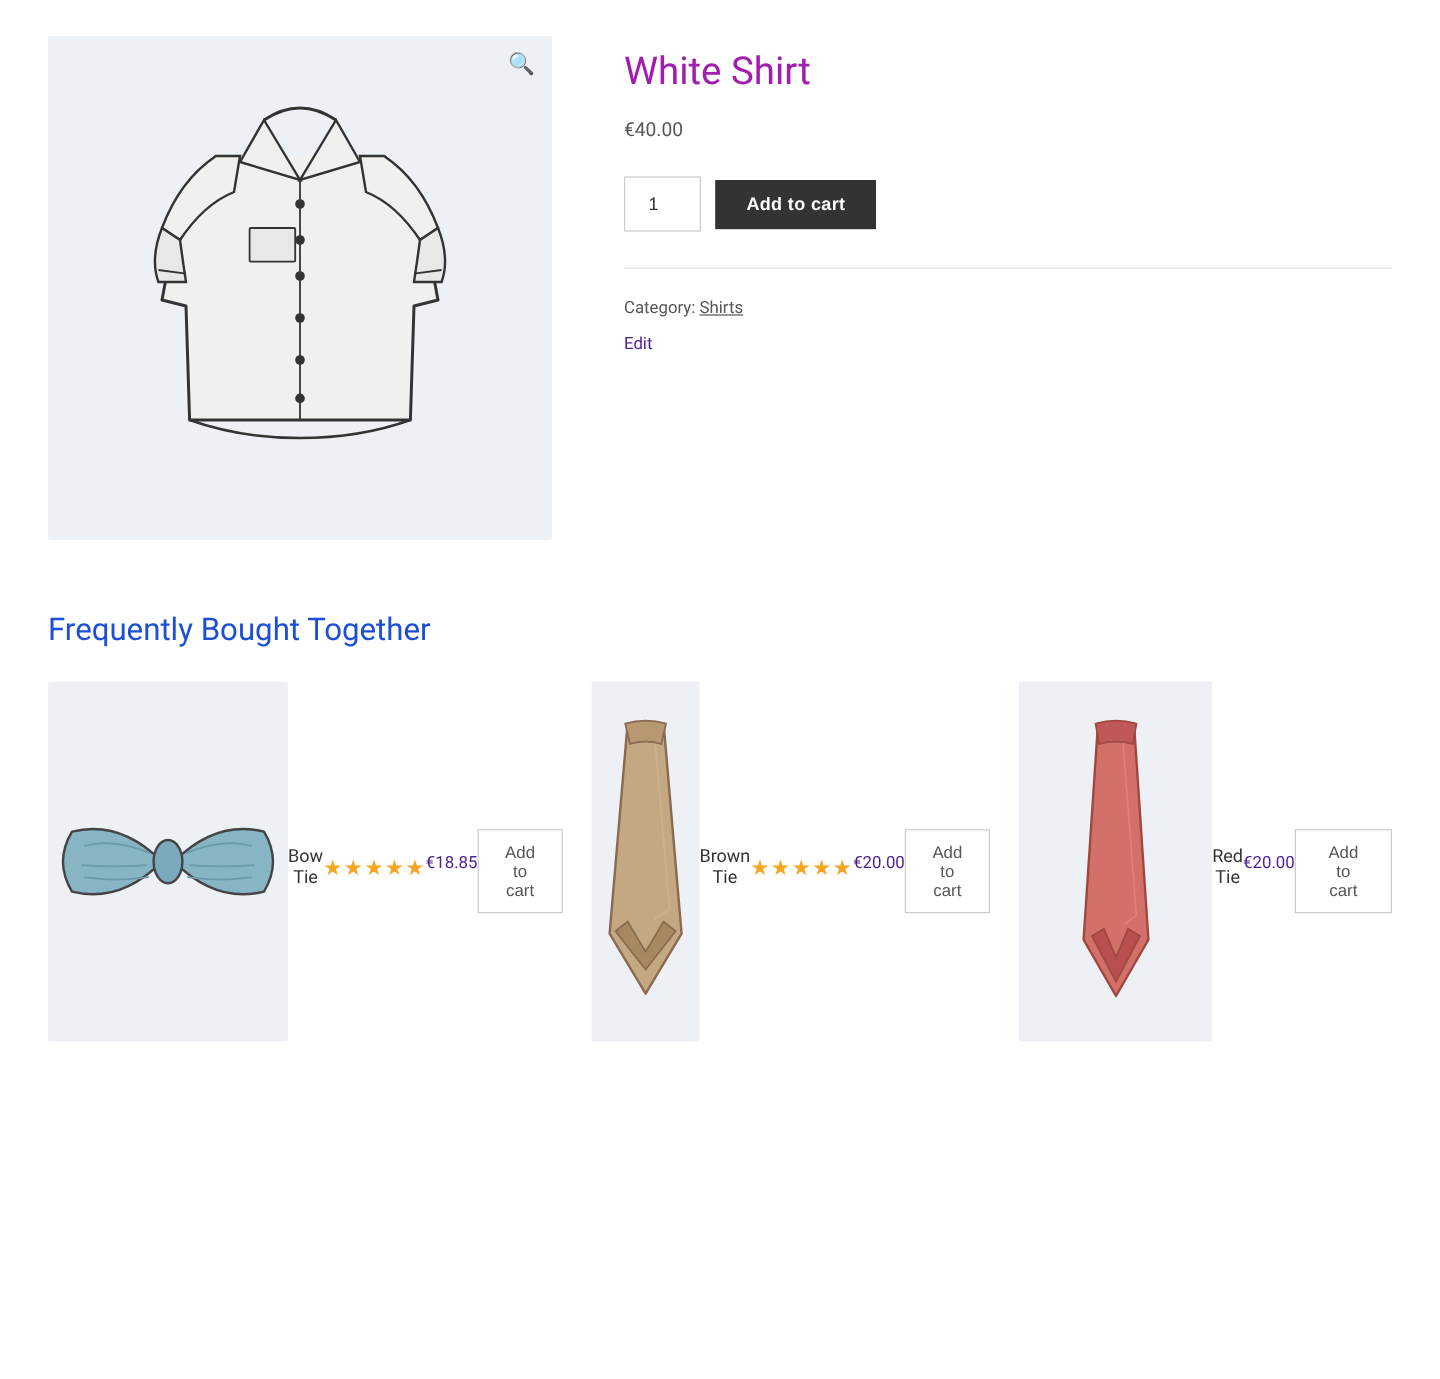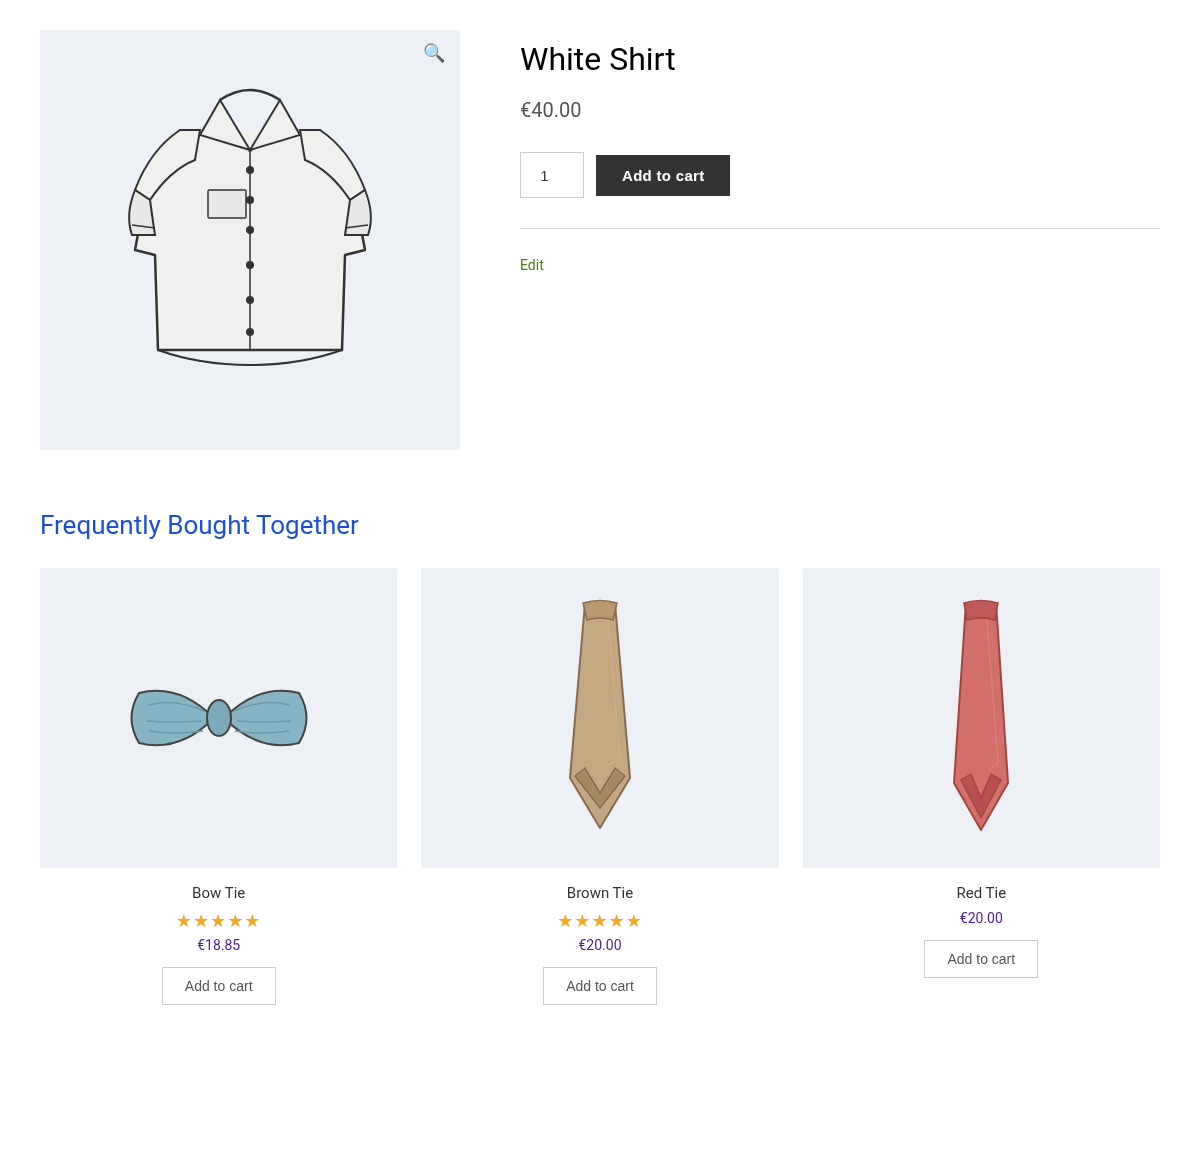--- a/index.html
+++ b/index.html
@@ -40,26 +40,26 @@
     }
 
     .product-info {
       flex: 1;
       padding-top: 10px;
     }
 
     .product-title {
       font-size: 32px;
       font-weight: 400;
-      color: #000000;
+      color: #a21caf;
       margin-bottom: 20px;
     }
 
     .product-price {
-      font-size: 20px;
+      font-size: 16px;
       color: #555;
       margin-bottom: 30px;
     }
 
     .product-actions {
       display: flex;
       align-items: center;
       gap: 12px;
       margin-bottom: 30px;
     }
@@ -99,21 +99,21 @@
     }
 
     .product-meta a {
       color: #555;
       text-decoration: underline;
     }
 
     .edit-link {
       display: inline-block;
       margin-top: 8px;
-      color: #4d7c0f;
+      color: #4c1d95;
       font-size: 14px;
       text-decoration: none;
       cursor: pointer;
     }
 
     
     .fbt-section {
       margin-top: 10px;
     }
 
@@ -125,21 +125,21 @@
     }
 
     .fbt-grid {
       display: grid;
       grid-template-columns: repeat(3, 1fr);
       gap: 24px;
     }
 
     .fbt-card {
       display: flex;
-      flex-direction: column;
+      flex-direction: row;
       align-items: center;
     }
 
     .fbt-card-image {
       width: 100%;
       background: #edf0f5;
       height: 300px;
       display: flex;
       align-items: center;
       justify-content: center;
@@ -244,20 +244,24 @@
     <div class="product-price">€40.00</div>
 
     <div class="product-actions">
       <input type="number" class="quantity-input" value="1" min="1" style="">
       <button class="add-to-cart-btn">Add to cart</button>
     </div>
 
     <hr class="product-divider">
 
     <div class="product-meta">
+      <div>
+        <span>Category:</span>
+        <a>Shirts</a>
+      </div>
     </div>
 
     <a class="edit-link">Edit</a>
   </div>
 </div>
 
 <div class="fbt-section">
   <h2 class="fbt-title">Frequently Bought Together</h2>
 
   <div class="fbt-grid">

